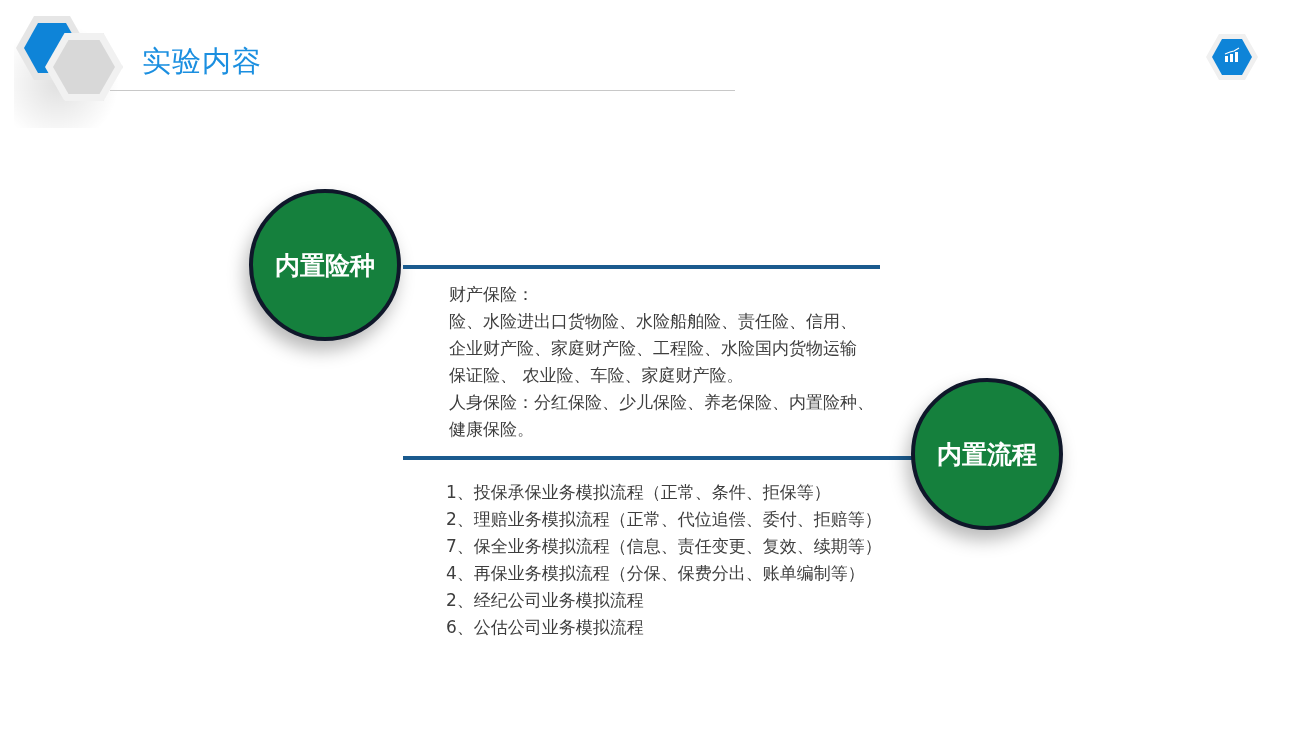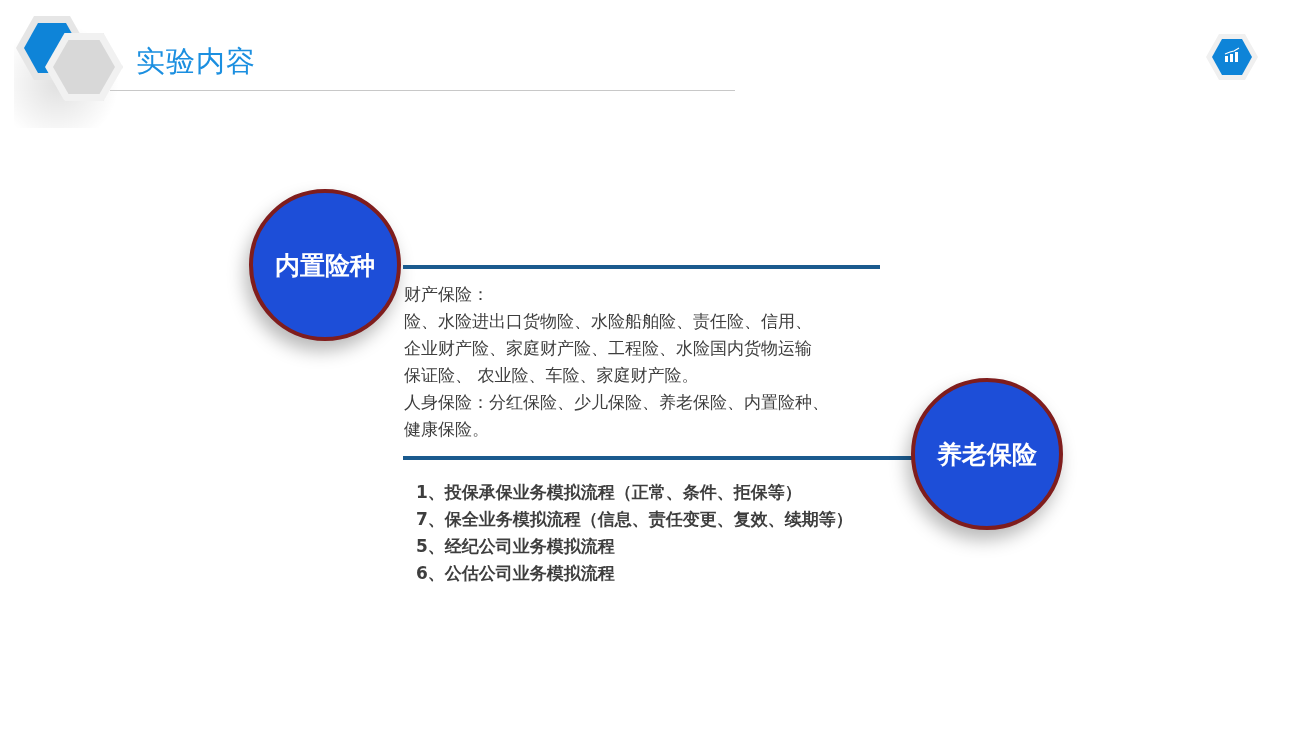--- a/index.html
+++ b/index.html
@@ -10,43 +10,43 @@
   
   .hex-shadow { position:absolute; left:14px; top:18px; width:110px; height:110px;
                 background:radial-gradient(ellipse at 40% 60%, rgba(0,0,0,0.12), rgba(0,0,0,0) 65%); }
   .hex { position:absolute; clip-path:polygon(25% 0,75% 0,100% 50%,75% 100%,25% 100%,0 50%); }
   .hex-blue-outer { left:16px; top:16px; width:72px; height:64px; background:#e6e6e6; }
   .hex-blue-inner { left:24px; top:23px; width:56px; height:50px; background:#0e84d8; }
   .hex-gray-outer { left:45px; top:33px; width:78px; height:68px; background:#f1f1f1;
                     box-shadow:0 0 6px rgba(0,0,0,.2); }
   .hex-gray-inner { left:53px; top:40px; width:62px; height:54px; background:#d8d8d8; }
 
-  .title { left:136px; top:42px; font-size:29px; color:#1b8fe0; letter-spacing:1px; }
+  .title { left:142px; top:42px; font-size:29px; color:#1b8fe0; letter-spacing:1px; }
   .title-rule { left:110px; top:90px; width:625px; height:1px; background:#c8c8c8; }
 
   
   .badge-outer { left:1206px; top:34px; width:52px; height:46px; background:#f0f0f0; }
   .badge-inner { left:1212px; top:39px; width:40px; height:36px; background:#0e84d8; }
   .badge-icon { left:1224px; top:47px; width:16px; height:16px; }
 
   
-  .circle { position:absolute; border-radius:50%; background:#1d4ed8; border:4px solid #7f1d1d;
+  .circle { position:absolute; border-radius:50%; background:#15803d; border:4px solid #0f172a;
             box-shadow: -4px 10px 18px rgba(0,0,0,0.28); display:flex; align-items:center; justify-content:center;
             color:#fff; font-weight:bold; font-size:25px; box-sizing:border-box; }
   .circle-1 { left:249px; top:189px; width:152px; height:152px; }
   .circle-2 { left:911px; top:378px; width:152px; height:152px; }
 
   .rule { position:absolute; height:4px; background:#1a5a8e; }
   .rule-1 { left:403px; top:265px; width:477px; }
   .rule-2 { left:403px; top:456px; width:510px; }
 
   .text-block { position:absolute; font-size:17px; line-height:27px; color:#3e3e3e; }
   .block-1 { left:404px; top:281px; width:480px; }
-  .block-2 { left:416px; top:479px; width:500px;font-weight:bold; }
-  .line { white-space:nowrap; }
+  .block-2 { left:401px; top:479px; width:500px; }
+  .line { white-space:nowrap;margin-left:45px; }
 </style>
 </head>
 <body>
 
 <div class="hex-shadow"></div>
 <div class="hex hex-blue-outer"></div>
 <div class="hex hex-blue-inner"></div>
 <div class="hex hex-gray-outer"></div>
 <div class="hex hex-gray-inner"></div>
 
@@ -70,20 +70,22 @@
   <div class="line">财产保险：</div>
   <div class="line">险、水险进出口货物险、水险船舶险、责任险、信用、</div>
   <div class="line">企业财产险、家庭财产险、工程险、水险国内货物运输</div>
   <div class="line">保证险、 农业险、车险、家庭财产险。</div>
   <div class="line">人身保险：分红保险、少儿保险、养老保险、内置险种、</div>
   <div class="line">健康保险。</div>
 </div>
 
 <div class="rule rule-2"></div>
 <div class="circle circle-2">
-  <span>养老保险</span>
+  <span>内置流程</span>
 </div>
 <div class="text-block block-2">
   <div class="line">1、投保承保业务模拟流程（正常、条件、拒保等）</div>
+  <div class="line">2、理赔业务模拟流程（正常、代位追偿、委付、拒赔等）</div>
   <div class="line">7、保全业务模拟流程（信息、责任变更、复效、续期等）</div>
-  <div class="line">5、经纪公司业务模拟流程</div>
+  <div class="line">4、再保业务模拟流程（分保、保费分出、账单编制等）</div>
+  <div class="line">2、经纪公司业务模拟流程</div>
   <div class="line">6、公估公司业务模拟流程</div>
 </div>
 
 </body></html>

